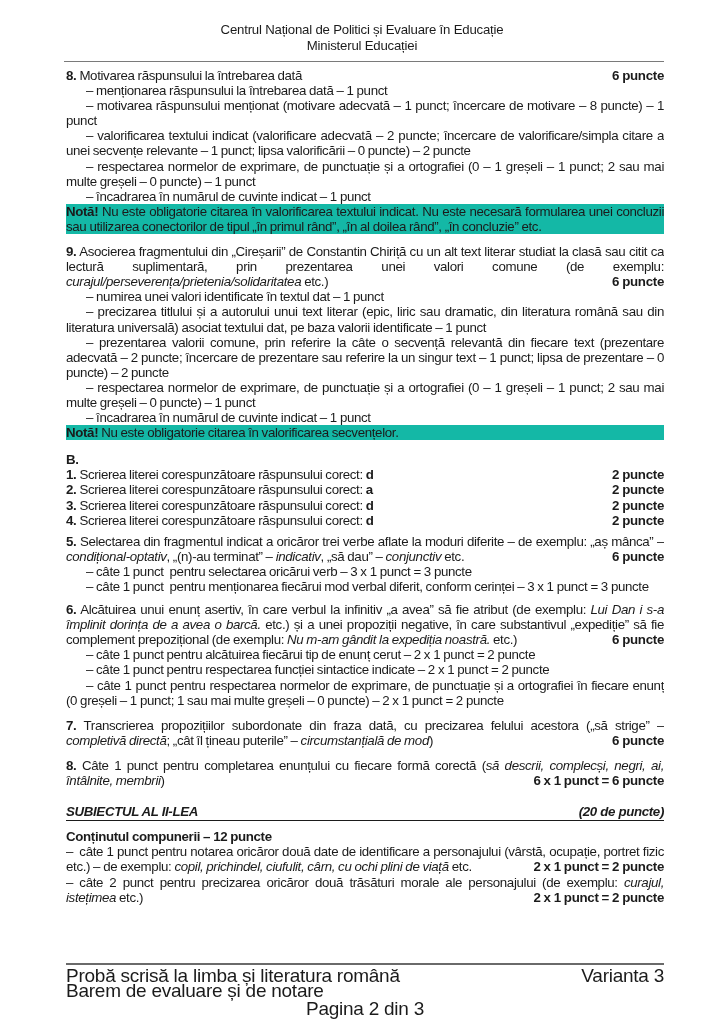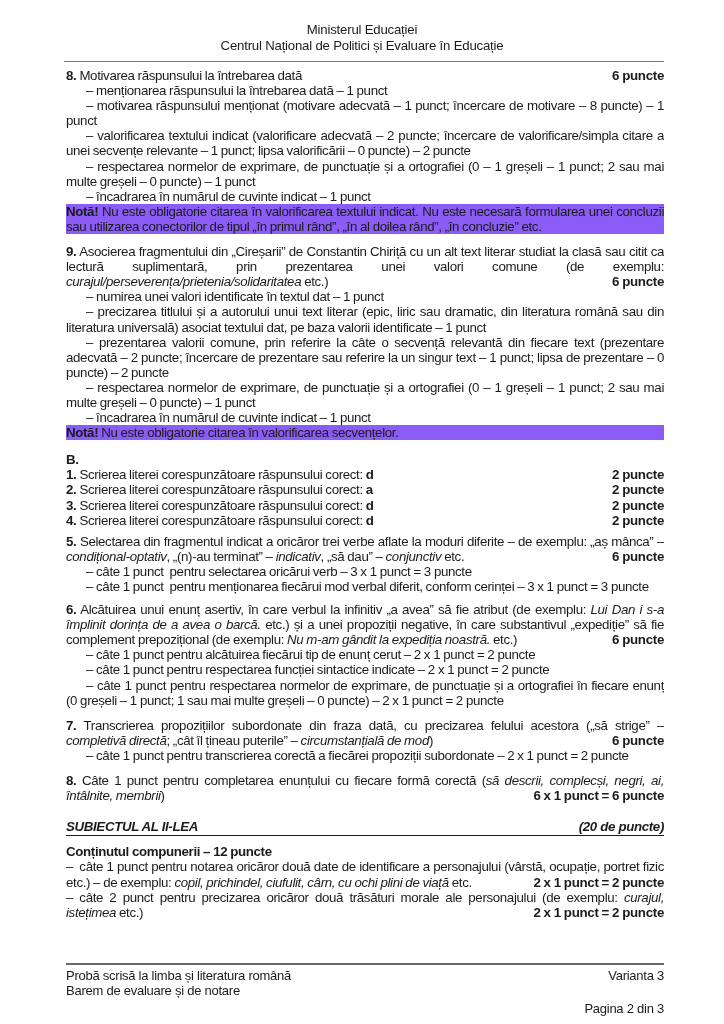--- a/index.html
+++ b/index.html
@@ -6,40 +6,40 @@
   .page{width:724px;height:1024px;position:relative;background:#fff;overflow:hidden;
         font-family:"Liberation Sans",sans-serif;color:#1b1b1b;}
   .doc-header{padding-top:22px;text-align:center;font-size:13.2px;line-height:16px;letter-spacing:-0.2px;}
   .doc-header p{margin:0;}
   .rule{margin:7px 60px 6px 64px;border-top:1px solid #7a7a7a;height:0;}
   .content{margin:0 60px 0 66px;}
   .para{margin:0;text-align:justify;font-size:13.3px;line-height:15.1px;
         letter-spacing:-0.35px;word-spacing:-0.35px;overflow:hidden;}
   .ind{text-indent:20px;}
   .pts{float:right;font-weight:bold;letter-spacing:-0.3px;}
-  .nota{background:#8b5cf6;text-indent:0;}
+  .nota{background:#14b8a6;text-indent:0;}
   .g6{margin-top:6px;} .g8{margin-top:8px;} .g10{margin-top:10px;}
   .g12{margin-top:12px;} .g16{margin-top:16px;}
   .subj{display:flex;justify-content:space-between;font-weight:bold;font-size:13.3px;
         line-height:15.1px;letter-spacing:-0.35px;border-bottom:1.6px solid #1b1b1b;padding-bottom:1px;font-style:italic;}
   .bold{font-weight:bold;}
-  .footer{position:absolute;left:66px;right:60px;bottom:8px;font-size:13px;line-height:15.5px;letter-spacing:-0.25px;}
+  .footer{position:absolute;left:66px;right:60px;bottom:8px;font-size:19px;line-height:15.5px;letter-spacing:-0.25px;}
   .f-rule{border-top:2px solid #6a6a6a;margin-bottom:3px;}
   .f-row{display:flex;justify-content:space-between;}
-  .f-page{text-align:right;margin:2px 0 0;}
+  .f-page{text-align:center;margin:2px 0 0;}
   b,i{letter-spacing:inherit;}
 </style>
 </head>
 <body>
 
 <div class="page">
 
   <div class="doc-header">
+    <p>Centrul Național de Politici și Evaluare în Educație</p>
     <p>Ministerul Educației</p>
-    <p>Centrul Național de Politici și Evaluare în Educație</p>
   </div>
   <div class="rule"></div>
 
   <div class="content">
 
     <p class="para"><b>8.</b><span> Motivarea răspunsului la întrebarea dată</span><span class="pts">6 puncte</span></p>
     <p class="para ind">– menționarea răspunsului la întrebarea dată – 1 punct</p>
     <p class="para ind">– motivarea răspunsului menționat (motivare adecvată – 1 punct; încercare de motivare – 8 puncte) – 1 punct</p>
     <p class="para ind">– valorificarea textului indicat (valorificare adecvată – 2 puncte; încercare de valorificare/simpla citare a unei secvențe relevante – 1 punct; lipsa valorificării – 0 puncte) – 2 puncte</p>
     <p class="para ind">– respectarea normelor de exprimare, de punctuație și a ortografiei (0 – 1 greșeli – 1 punct; 2 sau mai multe greșeli – 0 puncte) – 1 punct</p>
@@ -63,21 +63,20 @@
     <p class="para g6"><b>5.</b><span> Selectarea din fragmentul indicat a oricăror trei verbe aflate la moduri diferite – de exemplu: „aș mânca” – </span><i>condițional-optativ</i><span>, „(n)-au terminat” – </span><i>indicativ</i><span>, „să dau” – </span><i>conjunctiv</i><span> etc.</span><span class="pts">6 puncte</span></p>
     <p class="para ind">– câte 1 punct&nbsp; pentru selectarea oricărui verb – 3 x 1 punct = 3 puncte</p>
     <p class="para ind">– câte 1 punct&nbsp; pentru menționarea fiecărui mod verbal diferit, conform cerinței – 3 x 1 punct = 3 puncte</p>
 
     <p class="para g8"><b>6.</b><span> Alcătuirea unui enunț asertiv, în care verbul la infinitiv „a avea” să fie atribut (de exemplu: </span><i>Lui Dan i s-a împlinit dorința de a avea o barcă.</i><span> etc.) și a unei propoziții negative, în care substantivul „expediție” să fie complement prepozițional (de exemplu: </span><i>Nu m-am gândit la expediția noastră.</i><span> etc.)</span><span class="pts">6 puncte</span></p>
     <p class="para ind">– câte 1 punct pentru alcătuirea fiecărui tip de enunț cerut – 2 x 1 punct = 2 puncte</p>
     <p class="para ind">– câte 1 punct pentru respectarea funcției sintactice indicate – 2 x 1 punct = 2 puncte</p>
     <p class="para ind">– câte 1 punct pentru respectarea normelor de exprimare, de punctuație și a ortografiei în fiecare enunț (0 greșeli – 1 punct; 1 sau mai multe greșeli – 0 puncte) – 2 x 1 punct = 2 puncte</p>
 
     <p class="para g10"><b>7.</b><span> Transcrierea propozițiilor subordonate din fraza dată, cu precizarea felului acestora („să strige” – </span><i>completivă directă</i><span>; „cât îl țineau puterile” – </span><i>circumstanțială de mod</i><span>)</span><span class="pts">6 puncte</span></p>
-    <p class="para ind">– câte 1 punct pentru transcrierea corectă a fiecărei propoziții subordonate – 2 x 1 punct = 2 puncte</p>
 
     <p class="para g10"><b>8.</b><span> Câte 1 punct pentru completarea enunțului cu fiecare formă corectă (</span><i>să descrii, complecși, negri, ai, întâlnite, membrii</i><span>)</span><span class="pts">6 x 1 punct = 6 puncte</span></p>
 
     <div class="subj g16">
         <span>SUBIECTUL AL II-LEA</span>
         <span>(20 de puncte)</span>
       </div>
     <p class="para bold g8">Conținutul compunerii – 12 puncte</p>
     <p class="para"><span>– câte 1 punct pentru notarea oricăror două date de identificare a personajului (vârstă, ocupație, portret fizic etc.) – de exemplu: </span><i>copil, prichindel, ciufulit, cârn, cu ochi plini de viață</i><span> etc.</span><span class="pts">2 x 1 punct = 2 puncte</span></p>
     <p class="para"><span>– câte 2 punct pentru precizarea oricăror două trăsături morale ale personajului (de exemplu: </span><i>curajul, istețimea</i><span> etc.)</span><span class="pts">2 x 1 punct = 2 puncte</span></p>

